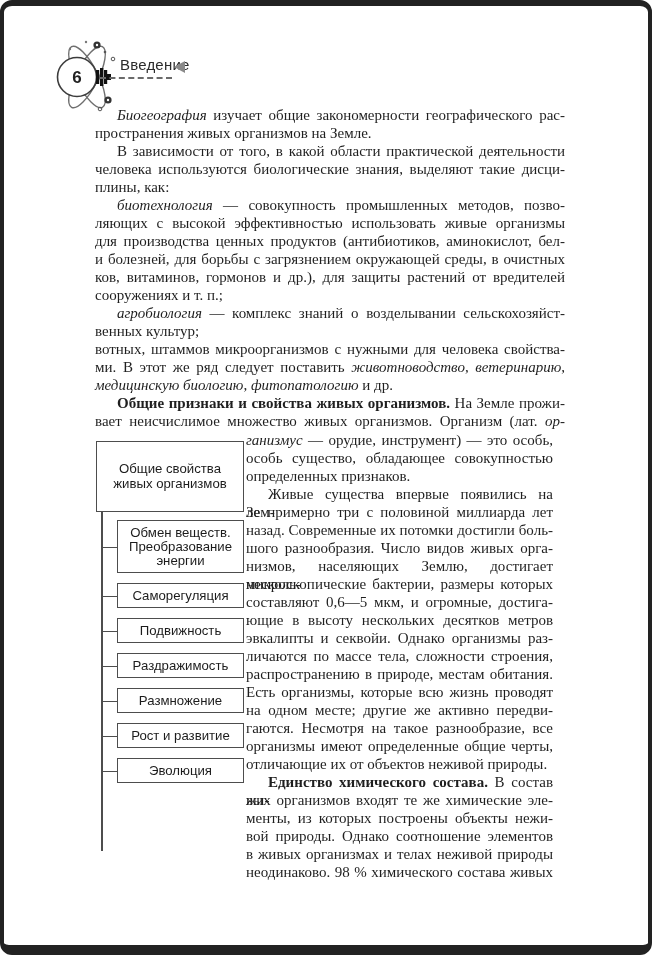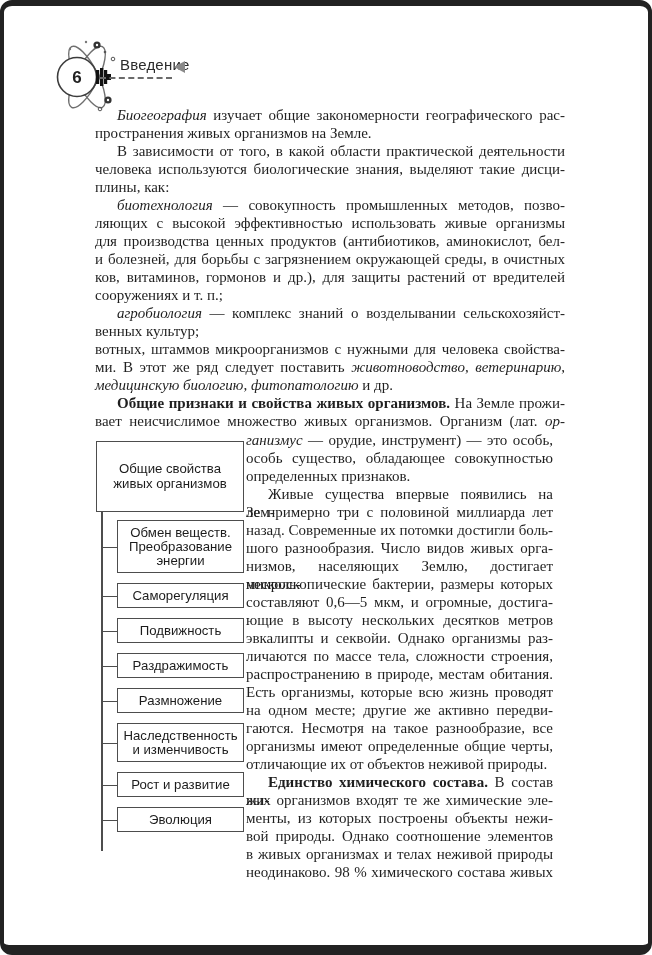--- a/index.html
+++ b/index.html
@@ -126,26 +126,20 @@
             <div>Раздражимость</div>
           </div>
         </div>
         <div class="branch-row">
           <div class="child-box">
             <div>Размножение</div>
           </div>
         </div>
         <div class="branch-row">
           <div class="child-box">
-            <div>Наследственность</div>
-            <div>и изменчивость</div>
-          </div>
-        </div>
-        <div class="branch-row">
-          <div class="child-box">
             <div>Рост и развитие</div>
           </div>
         </div>
         <div class="branch-row">
           <div class="child-box">
             <div>Эволюция</div>
           </div>
         </div>
       </div>
   </div>

